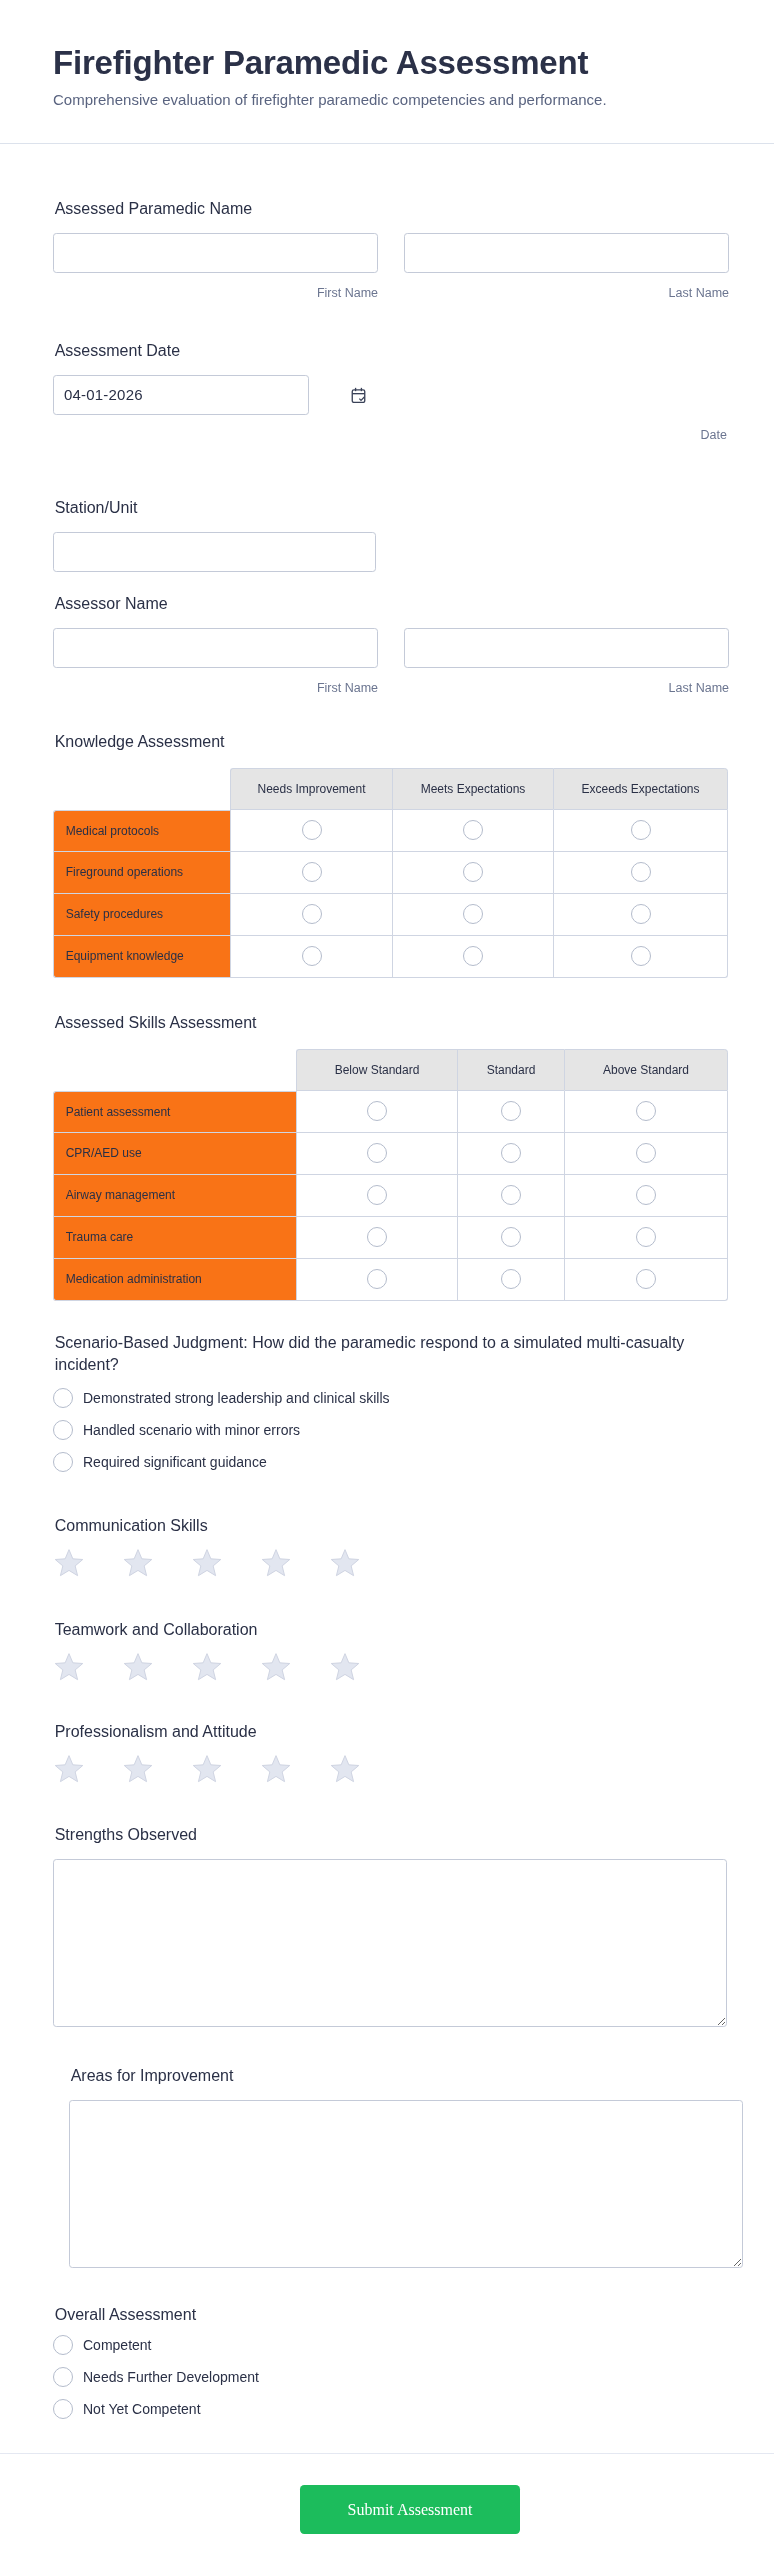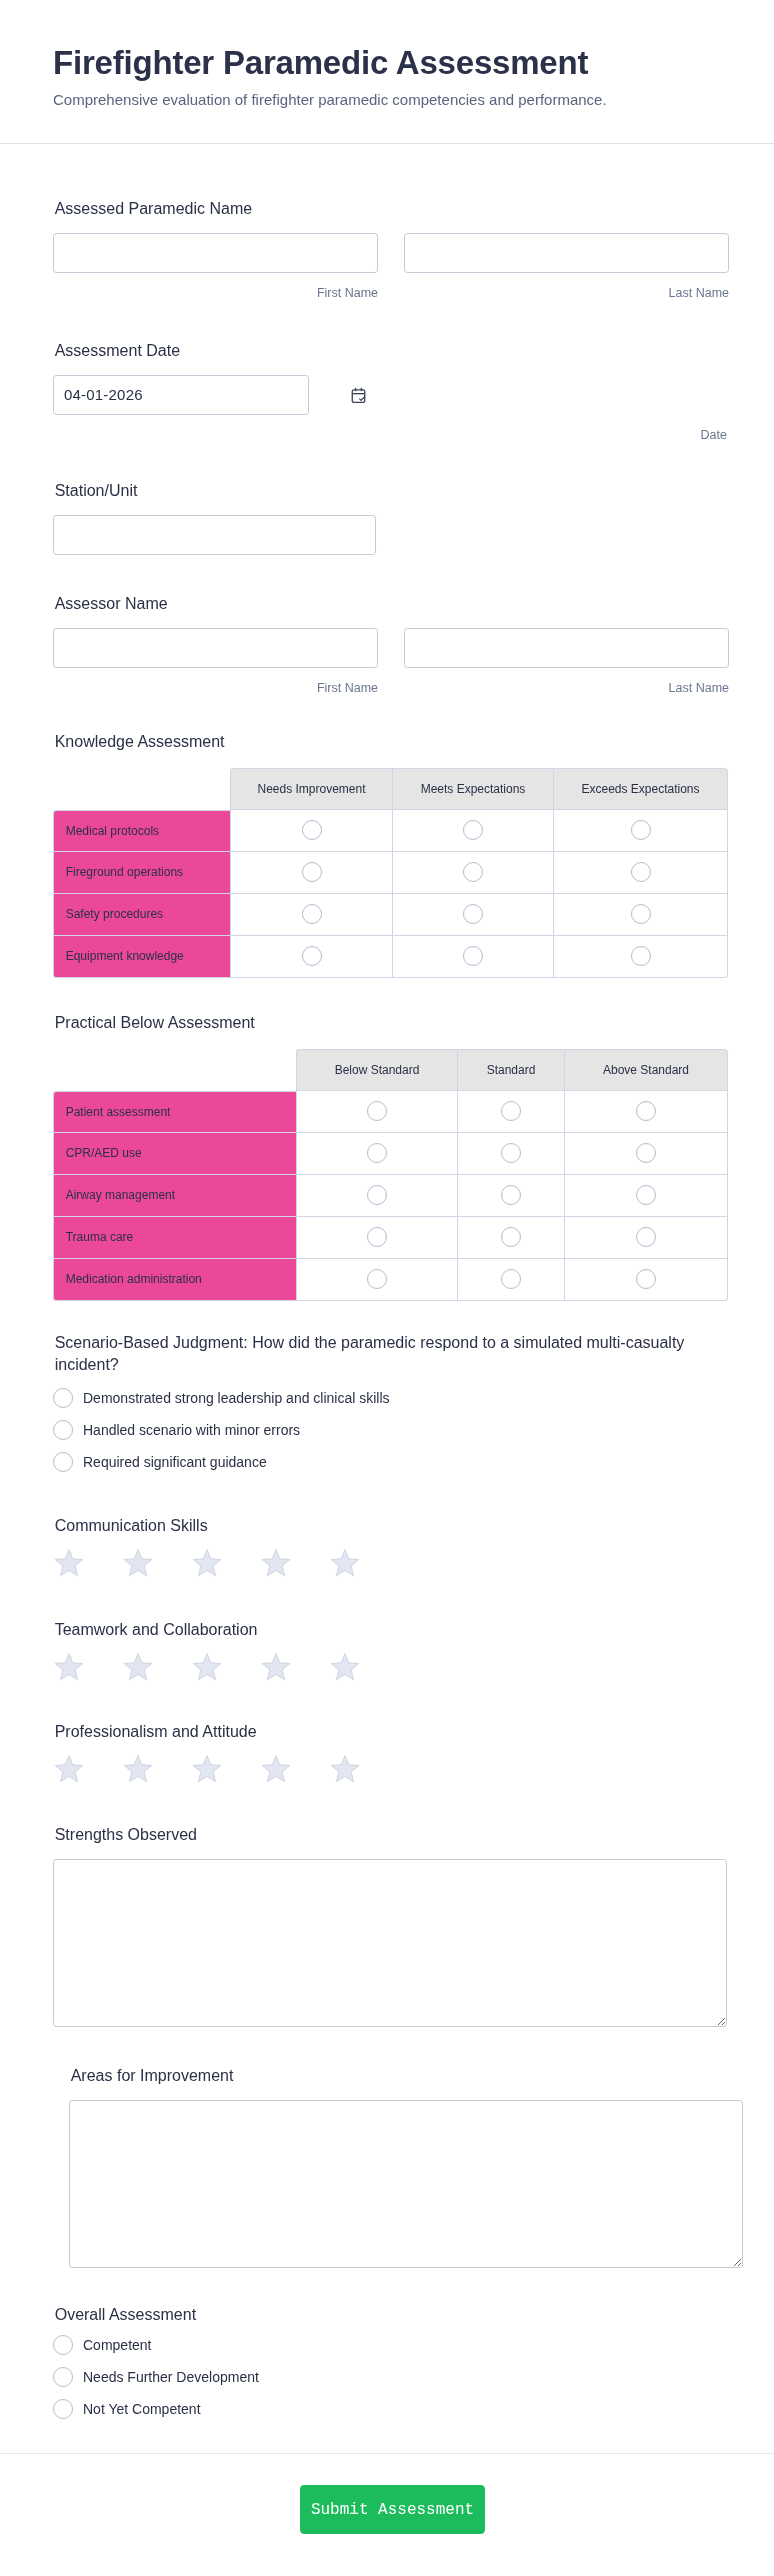--- a/index.html
+++ b/index.html
@@ -32,21 +32,21 @@
   table.matrix th, table.matrix td { height: 42px; font-size: 12px; }
   table.matrix th.corner { background: transparent; border: none; }
   table.matrix th.colhead {
     background: #e5e5e5; color: #2a3046; font-weight: normal;
     border-top: 1.2px solid #cfd5e2; border-left: 1.2px solid #cfd5e2;
     border-bottom: 1.2px solid #cfd5e2;
   }
   table.matrix th.colhead.first { border-top-left-radius: 3.3px; }
   table.matrix th.colhead.last { border-right: 1.2px solid #cfd5e2; border-top-right-radius: 3.3px; }
   table.matrix td.rowhead {
-    background: #ec4899; text-align: left; padding-left: 11.7px; color: #2a3046;
+    background: #f97316; text-align: left; padding-left: 11.7px; color: #2a3046;
     border-left: 1.2px solid #cfd5e2; border-bottom: 1.2px solid #cfd5e2;
   }
   table.matrix tr.r0 td.rowhead { border-top: 1.2px solid #cfd5e2; border-top-left-radius: 3.3px; }
   table.matrix tr.rlast td.rowhead { border-bottom-left-radius: 3.3px; }
   table.matrix td.cell {
     background: #fff; text-align: center;
     border-left: 1.2px solid #cfd5e2; border-bottom: 1.2px solid #cfd5e2;
   }
   table.matrix td.cell.last { border-right: 1.2px solid #cfd5e2; }
   table.matrix tr.rlast td.cell.last { border-bottom-right-radius: 3.3px; }
@@ -64,23 +64,23 @@
   .star { width: 32px; height: 30px; cursor: pointer; }
 
   textarea.ta {
     display: block; width: 674px; height: 168px; margin-top: 13.3px;
     border: 1.2px solid #c4cad8; border-radius: 3.3px; resize: vertical;
     font-family: "Liberation Sans", sans-serif; font-size: 13.3px; padding: 8.3px; outline: none;
   }
 
   .footer-divider { position: absolute; left: 0; right: 0; top: 2453px; border-top: 1.7px solid #e4e8f2; }
   .submit-btn {
-    position: absolute; left: 300px; top: 2485px; width: 185px; height: 49px;
+    position: absolute; left: 300px; top: 2485px; width: 220px; height: 49px;
     background: #1cbc5c; color: #fff; border: none; border-radius: 4.2px;
-    font-family: Liberation Mono, monospace; font-size: 16px; cursor: pointer;
+    font-family: Liberation Serif, serif; font-size: 16px; cursor: pointer;
   }
 </style>
 </head>
 <body>
 
 <div class="header">
   <h1 class="page-title">Firefighter Paramedic Assessment</h1>
   <p class="page-subtitle">Comprehensive evaluation of firefighter paramedic competencies and performance.</p>
 </div>
 
@@ -106,21 +106,21 @@
       <rect x="1.5" y="3.5" width="15" height="15" rx="2" fill="none" stroke="#3a4258" stroke-width="1.6"></rect>
       <line x1="1.5" y1="8" x2="16.5" y2="8" stroke="#3a4258" stroke-width="1.6"></line>
       <line x1="5.5" y1="1" x2="5.5" y2="5" stroke="#3a4258" stroke-width="1.6"></line>
       <line x1="12.5" y1="1" x2="12.5" y2="5" stroke="#3a4258" stroke-width="1.6"></line>
       <polyline points="10,14 12,16 16,12" fill="none" stroke="#3a4258" stroke-width="1.5"></polyline>
     </svg>
   </div>
   <div class="sublabel">Date</div>
 </div>
 
-<div class="field" style="top:480px;">
+<div class="field" style="top:497px;">
   <div class="label">Station/Unit</div>
   <input class="input" type="text" style="width: 323px; margin-top: 13.3px;" value="">
 </div>
 
 <div class="field" style="top:593px;">
   <div class="label">Assessor Name</div>
   <div class="row2">
     <div class="col">
       <input class="input" type="text" value="" style="">
       <div class="sublabel">First Name</div>
@@ -172,21 +172,21 @@
         <td class="rowhead">Equipment knowledge</td>
         <td class="cell"><span class="radio"></span></td>
         <td class="cell"><span class="radio"></span></td>
         <td class="cell last"><span class="radio"></span></td>
       </tr>
     </tbody>
   </table>
 </div>
 
 <div class="field" style="top:1012px;">
-  <div class="label">Practical Below Assessment</div>
+  <div class="label">Assessed Skills Assessment</div>
   <table class="matrix">
     <colgroup>
         <col style="width:243px">
         <col style="width:161px">
         <col style="width:107px">
         <col style="width:164px">
       </colgroup>
     <thead>
       <tr>
         <th class="corner"></th>

